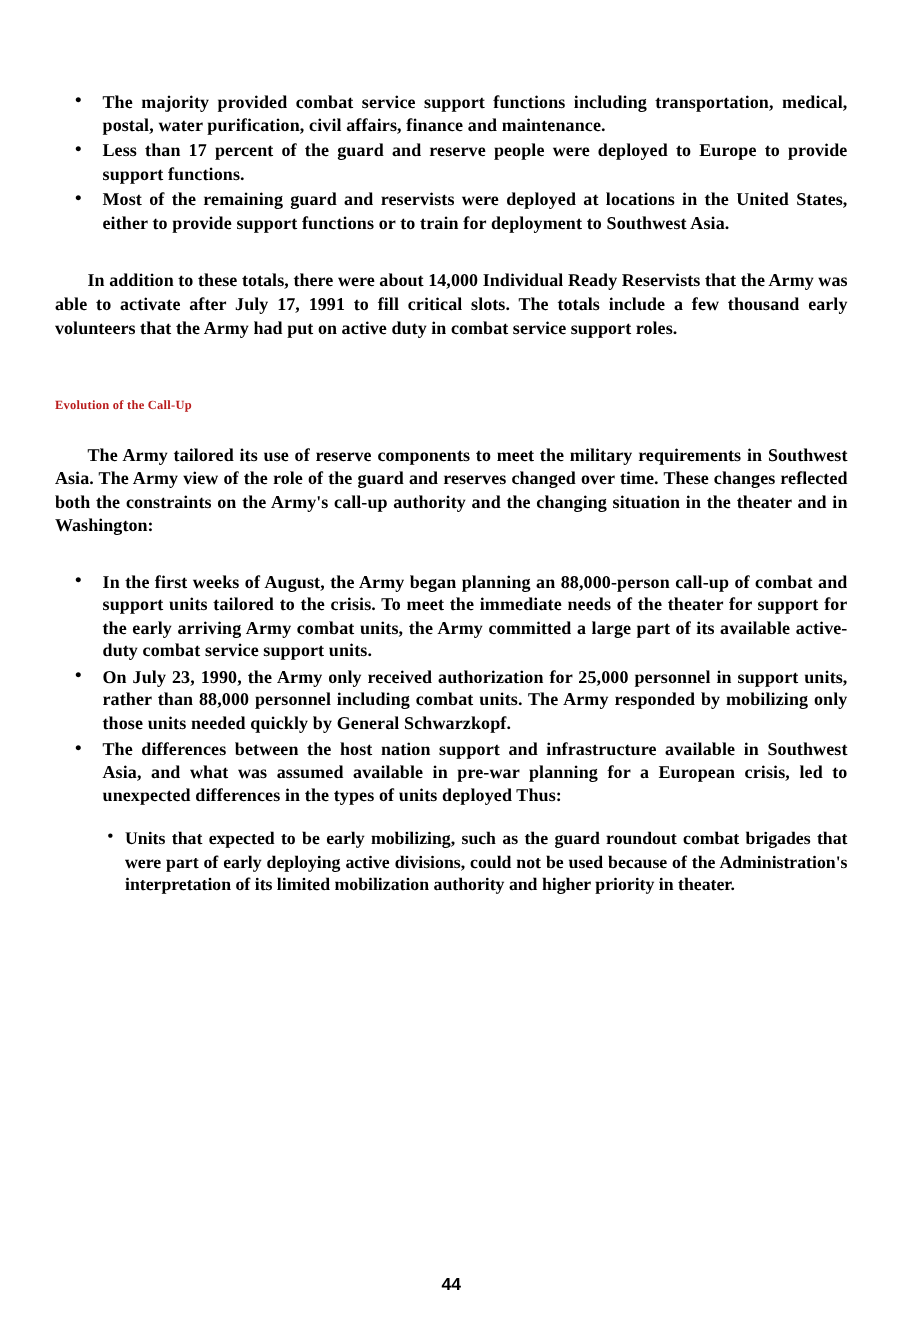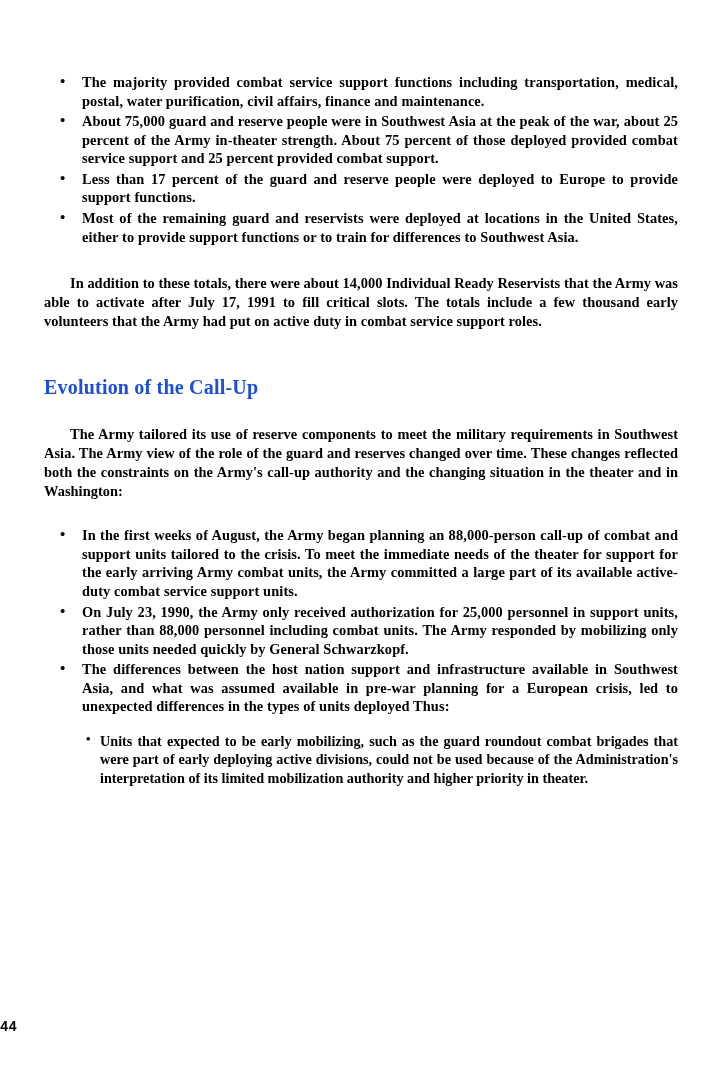--- a/index.html
+++ b/index.html
@@ -57,23 +57,23 @@
     text-align: justify;
     letter-spacing: 0.05px;
     text-indent: 26px;
     margin: 0;
   }
   .gap-sm { height: 14px; }
   .gap-md { height: 26px; }
   .gap-xl { height: 46px; }
 
   .section-heading {
-    font-size: 20px;
+    font-size: 10px;
     font-weight: bold;
-    color: #1d4ed8;
+    color: #b91c1c;
     letter-spacing: 0.2px;
     margin: 0;
   }
 
   ul.subbullets {
     list-style: none;
     margin: 0;
     padding: 0;
   }
   ul.subbullets > li {
@@ -90,36 +90,36 @@
     position: absolute;
     left: 42px;
     top: -1px;
     font-size: 13px;
   }
   .page-number {
     position: absolute;
     bottom: 42px;
     left: 0;
     width: 722px;
+    text-align: center;
     font-size: 14px;
     font-weight: bold;
-    font-family: Liberation Mono, monospace;
+    font-family: Liberation Sans, sans-serif;
   }
 </style>
 </head>
 <body>
 
 <div class="page">
   <div class="content">
 
     <ul class="bullets">
       <li>The majority provided combat service support functions including transportation, medical, postal, water purification, civil affairs, finance and maintenance.</li>
-      <li>About  75,000  guard and reserve people were in Southwest Asia at the peak of the war,  about  25  percent of the Army in-theater strength. About 75 percent of those deployed   provided   combat   service  support  and  25  percent  provided  combat support.</li>
       <li>Less  than  17 percent of the guard and reserve people were deployed to Europe to provide support functions.</li>
-      <li>Most  of  the  remaining  guard  and  reservists  were  deployed  at locations in the United  States,  either  to  provide  support  functions or to train for differences to Southwest Asia.</li>
+      <li>Most  of  the  remaining  guard  and  reservists  were  deployed  at locations in the United  States,  either  to  provide  support  functions or to train for deployment to Southwest Asia.</li>
     </ul>
 
     <div class="gap-md"></div>
 
     <p class="para">In  addition   to these totals, there were about 14,000 Individual Ready Reservists that the  Army  was  able  to  activate  after  July  17,  1991  to fill critical slots. The totals include  a few thousand early volunteers that the Army had put on active duty in combat service support roles.</p>
 
     <div class="gap-xl"></div>
 
     <p class="section-heading">Evolution of the Call-Up</p>
 

